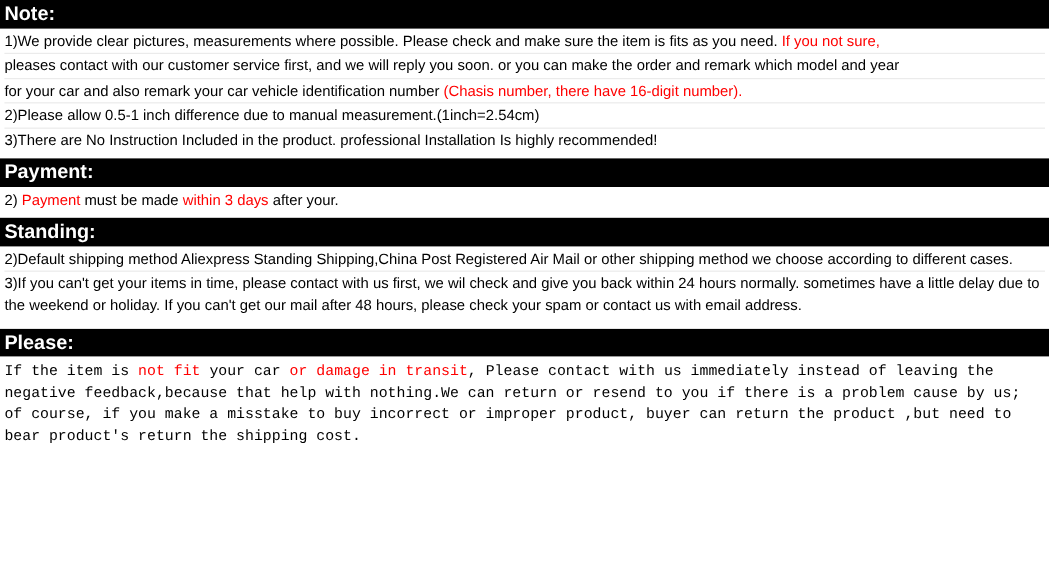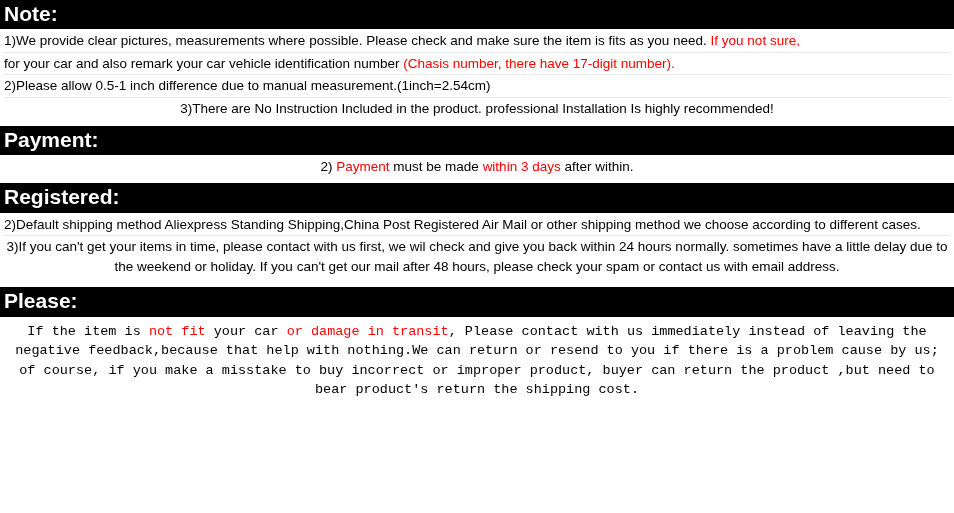--- a/index.html
+++ b/index.html
@@ -19,35 +19,34 @@
   .page {
     width: 954px;
     height: 513px;
     position: relative;
     box-sizing: border-box;
   }
   .section-head {
     background: #000000;
     color: #ffffff;
     font-weight: bold;
-    font-size: 21px;
+    font-size: 18px;
     padding: 1px 4px 2px 4px;
     line-height: 1.25;
   }
   .block {
     padding: 1px 4px 0 4px;
   }
   .para {
     margin: 0 0 0 0;
     padding: 1px 0 1px 0;
     border-bottom: 1px solid #e9e9e9;
   }
   .para:last-child {
     border-bottom: none;
-    text-align: center;
   }
   .red {
     color: #ff0000;
   }
   .gap-sm {
     height: 6px;
   }
   .gap-md {
     height: 10px;
   }
@@ -57,35 +56,36 @@
   }
 </style>
 </head>
 <body>
 
 <div class="page">
 
   <div class="section-head">Note:</div>
   <div class="block">
       <div class="para"><span>1)We provide clear pictures, measurements where possible. Please check and make sure the item is fits as you need. </span><span class="red">If you not sure,</span></div>
-      <div class="para"><span>for your car and also remark your car vehicle identification number </span><span class="red">(Chasis number,  there have  17-digit number).</span></div>
+      <div class="para"><span>pleases contact with our customer service first, and we will reply you soon. or you can make the order and remark which model and year</span></div>
+      <div class="para"><span>for your car and also remark your car vehicle identification number </span><span class="red">(Chasis number,  there have  16-digit number).</span></div>
       <div class="para"><span>2)Please allow 0.5-1 inch difference due to manual measurement.(1inch=2.54cm)</span></div>
       <div class="para"><span>3)There are No Instruction Included in the product. professional Installation Is highly recommended!</span></div>
     </div>
 
   <div class="gap-sm"></div>
 
   <div class="section-head">Payment:</div>
   <div class="block">
-      <div class="para"><span>2) </span><span class="red">Payment</span><span> must be made </span><span class="red">within 3 days</span><span> after within.</span></div>
+      <div class="para"><span>2) </span><span class="red">Payment</span><span> must be made </span><span class="red">within 3 days</span><span> after your.</span></div>
     </div>
 
   <div class="gap-sm"></div>
 
-  <div class="section-head">Registered:</div>
+  <div class="section-head">Standing:</div>
   <div class="block">
       <div class="para"><span>2)Default shipping method Aliexpress Standing Shipping,China Post Registered Air Mail or other shipping method we choose according to different cases.</span></div>
       <div class="para"><span>3)If you can't get your items in time, please contact with us first, we wil check and give you back within 24 hours normally. sometimes have a little delay due to the weekend or holiday. If you can't get our mail after 48 hours, please check your spam or contact us with email address.</span></div>
     </div>
 
   <div class="gap-md"></div>
 
   <div class="section-head">Please:</div>
   <div class="return-body">
       <div class="para"><span>If the item is </span><span class="red">not fit</span><span> your car </span><span class="red">or damage in transit</span><span>, Please contact with us immediately instead of leaving the negative feedback,because that help with nothing.We can return or resend to you if there is a problem cause by us; of course, if you make a misstake to buy incorrect or improper product, buyer can return the product ,but need to bear product's return the shipping cost.</span></div>

